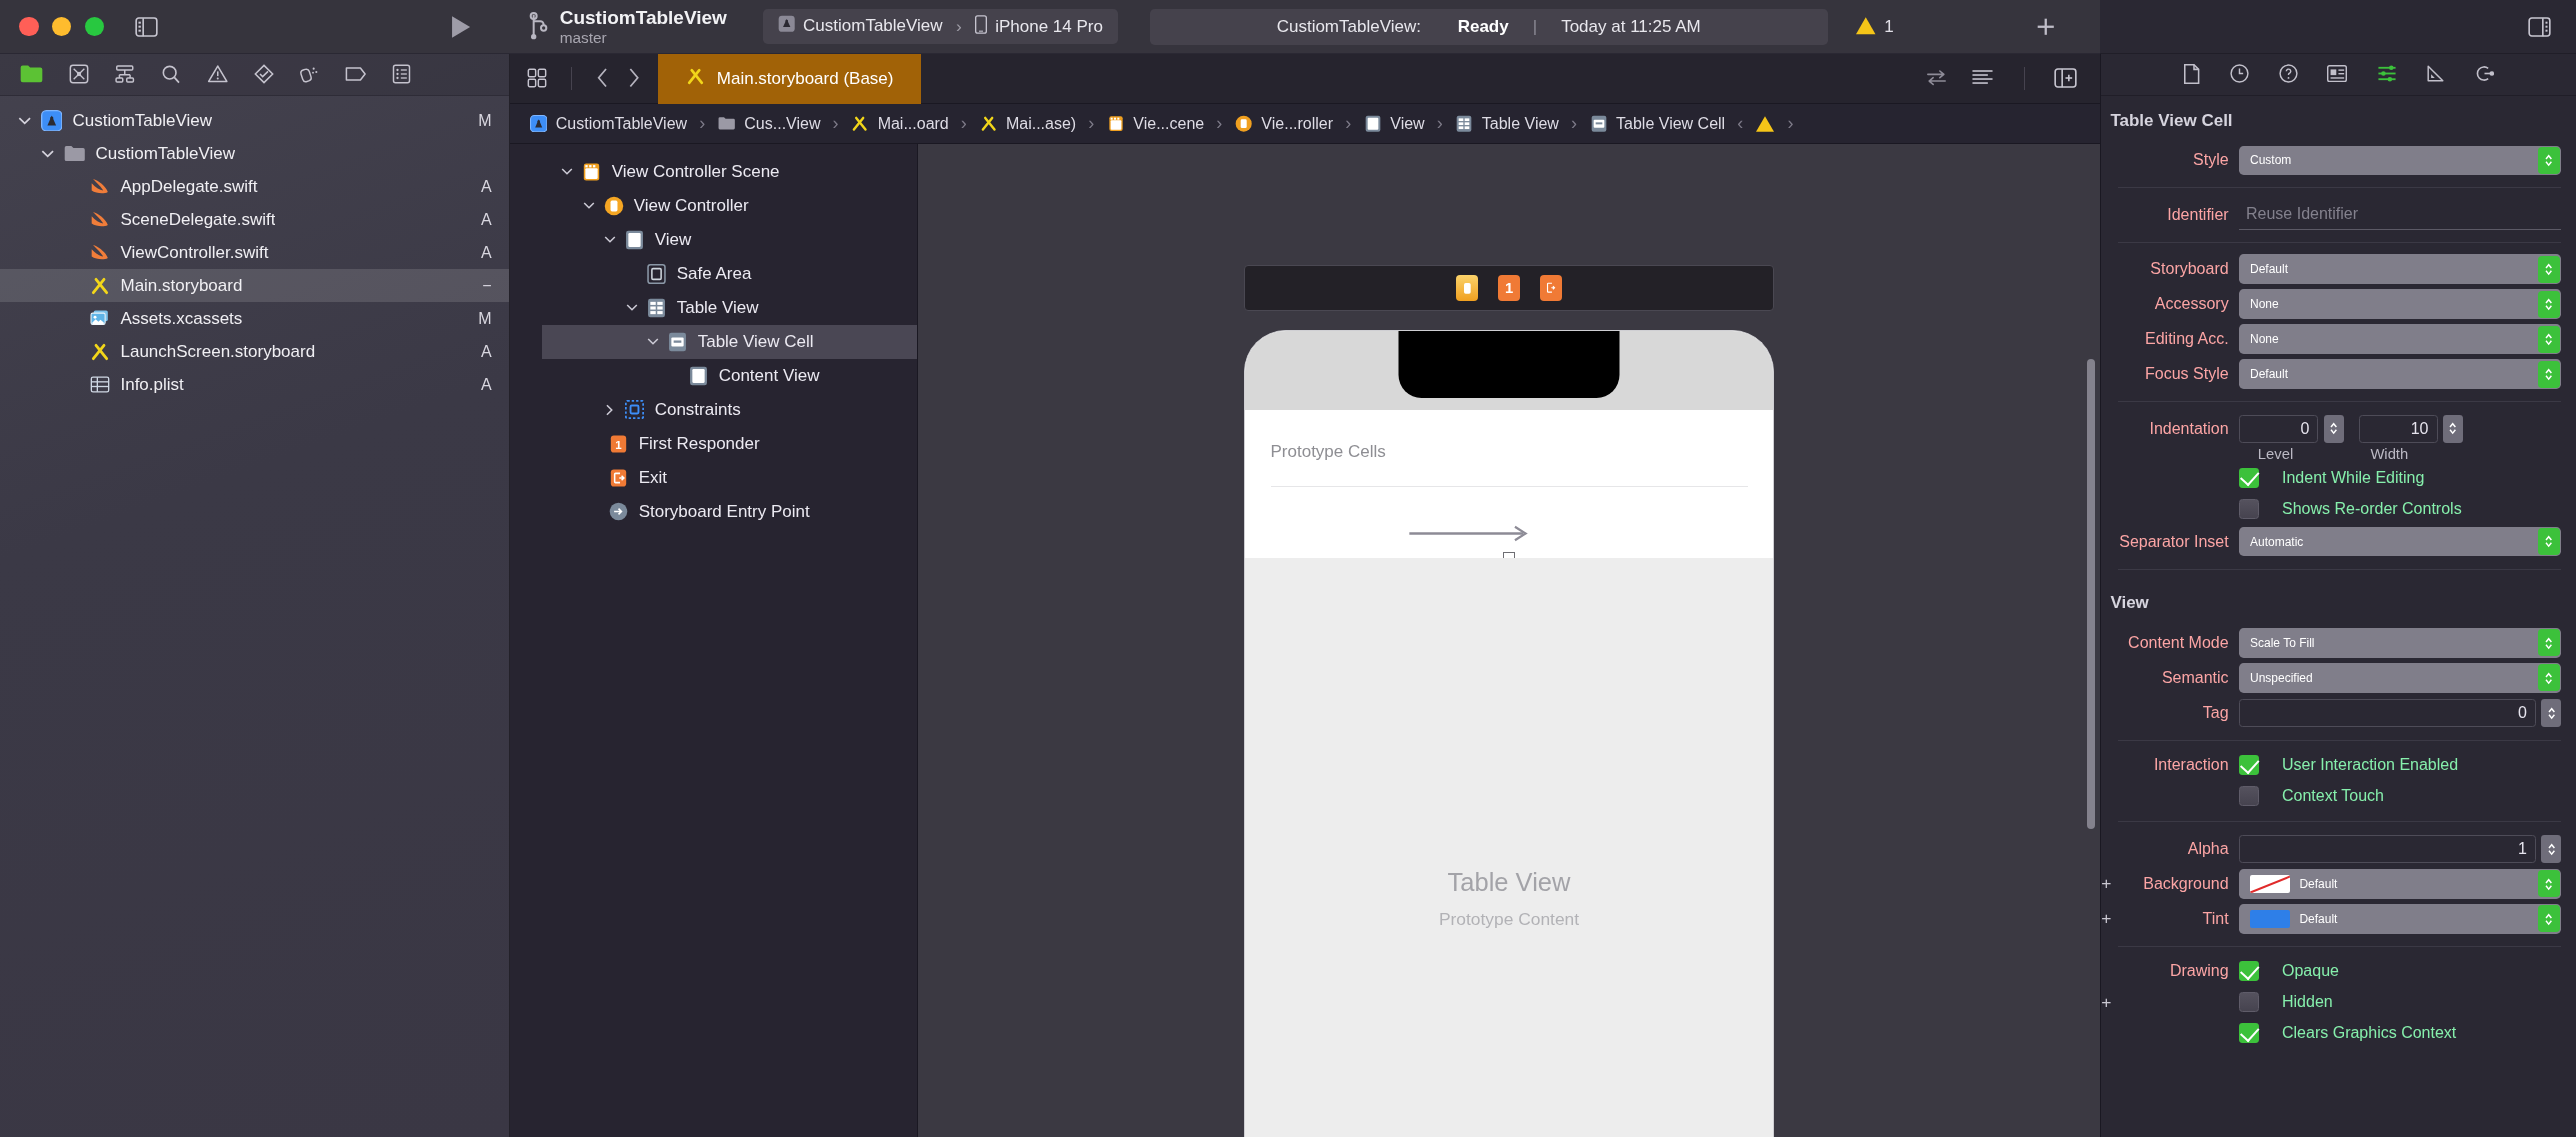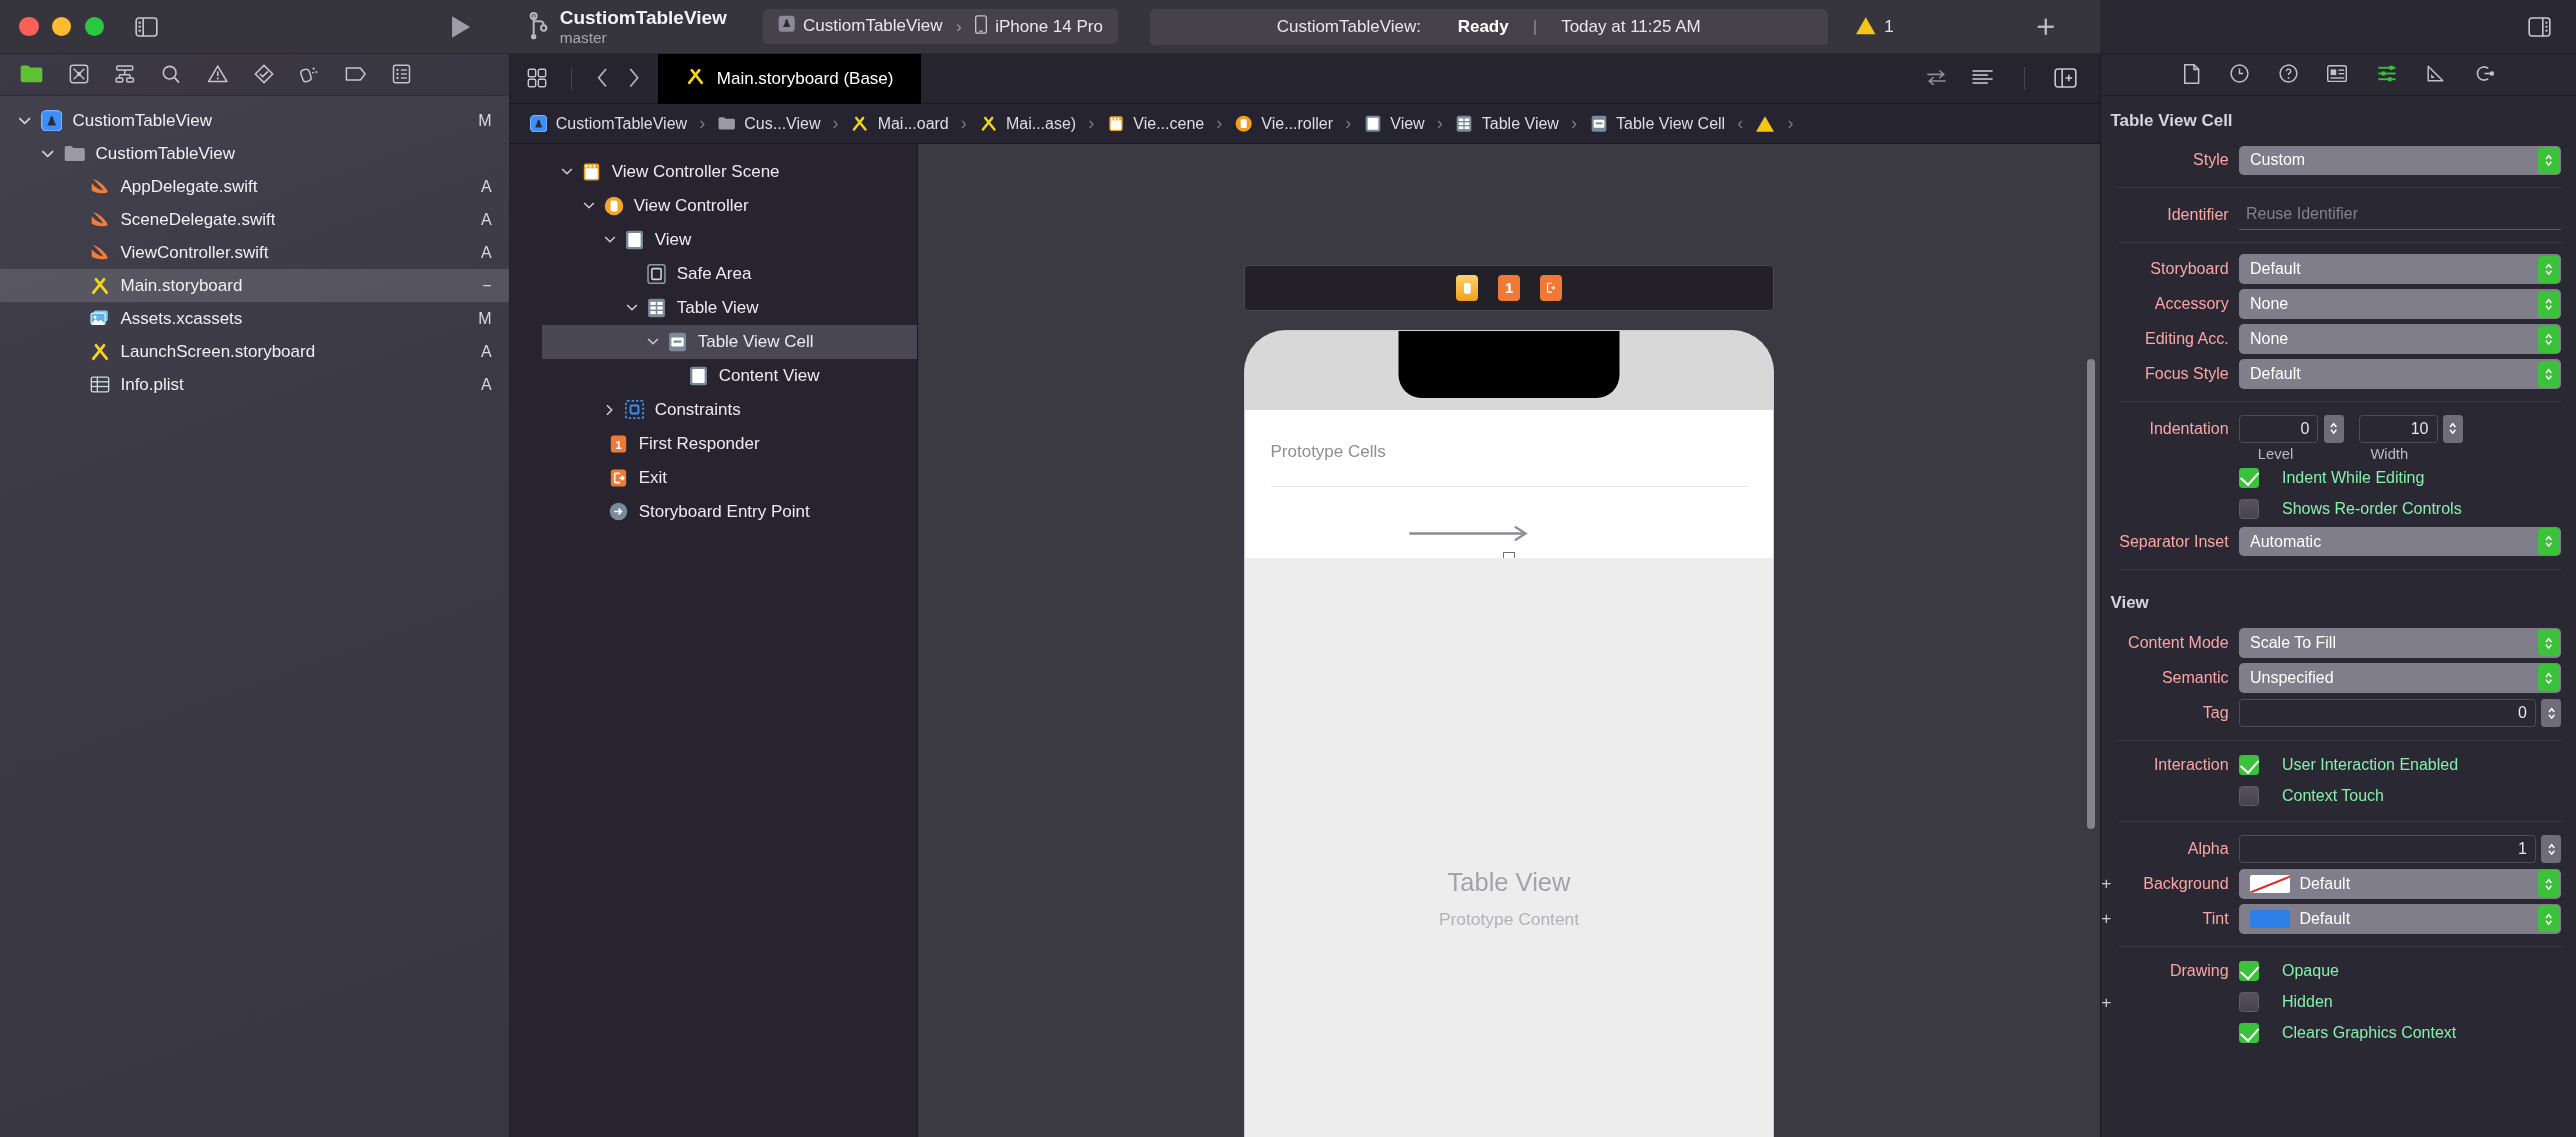--- a/index.html
+++ b/index.html
@@ -97,21 +97,21 @@
   
   .editor { flex: 1; display: flex; flex-direction: column; min-width: 0;
             background: #1f1d26; }
   .editor-toolbar {
     height: 50px; flex: 0 0 50px; display: flex; align-items: center;
     background: #26242e; border-bottom: 0.7px solid #1a1822; padding-left: 17.4px;
   }
   .et-nav { display: flex; align-items: center; gap: 17.4px; }
   .vdiv { width: 0.7px; height: 23px; background: #46434f; margin: 0 6.7px; }
   .tab-active {
-    margin-left: 17.4px; height: 50px; background: #000000; display: flex;
+    margin-left: 17.4px; height: 50px; background: #a16207; display: flex;
     align-items: center; gap: 12px; padding: 0 28px; font-size: 17px; color: #ffffff;
   }
   .et-right { margin-left: auto; display: flex; align-items: center;
               gap: 23px; padding-right: 23px; }
 
   .jumpbar {
     height: 40px; flex: 0 0 40px; display: flex; align-items: center;
     background: #262430; border-bottom: 0.7px solid #1a1822;
     padding: 0 14.8px; gap: 2.7px; overflow: hidden; white-space: nowrap;
   }
@@ -203,21 +203,21 @@
   .irow .plus { width: 16px; flex: 0 0 16px; color: #c9c7d1; font-size: 17.4px;
                 text-align: center; margin-left: -2.7px; }
   .irow .ilabel {
     width: 125px; flex: 0 0 125px; text-align: right; font-size: 16px;
     color: #fca5a5; padding-right: 10.7px;
   }
   .irow .ilabel.blank { color: transparent; }
   .popup {
     flex: 1; height: 29.5px; background: #807e8a; border-radius: 4.7px;
     display: flex; align-items: center; padding: 0 0 0 10.7px;
-    font-size: 16px; color: #ffffff; position: relative; min-width: 0;
+    font-size: 12px; color: #ffffff; position: relative; min-width: 0;
   }
   .popup .stepper-green {
     margin-left: auto; width: 21.5px; height: 27px; background: #3cc13b;
     border-radius: 4px; display: flex; flex-direction: column;
     align-items: center; justify-content: center; gap: 2px; margin-right: 1.3px;
     flex: 0 0 21.5px;
   }
   .textfield {
     flex: 1; height: 29.5px; background: transparent; border-bottom: 0.7px solid #5c5a66;
     display: flex; align-items: center; font-size: 16px; color: #cfcdd8;

